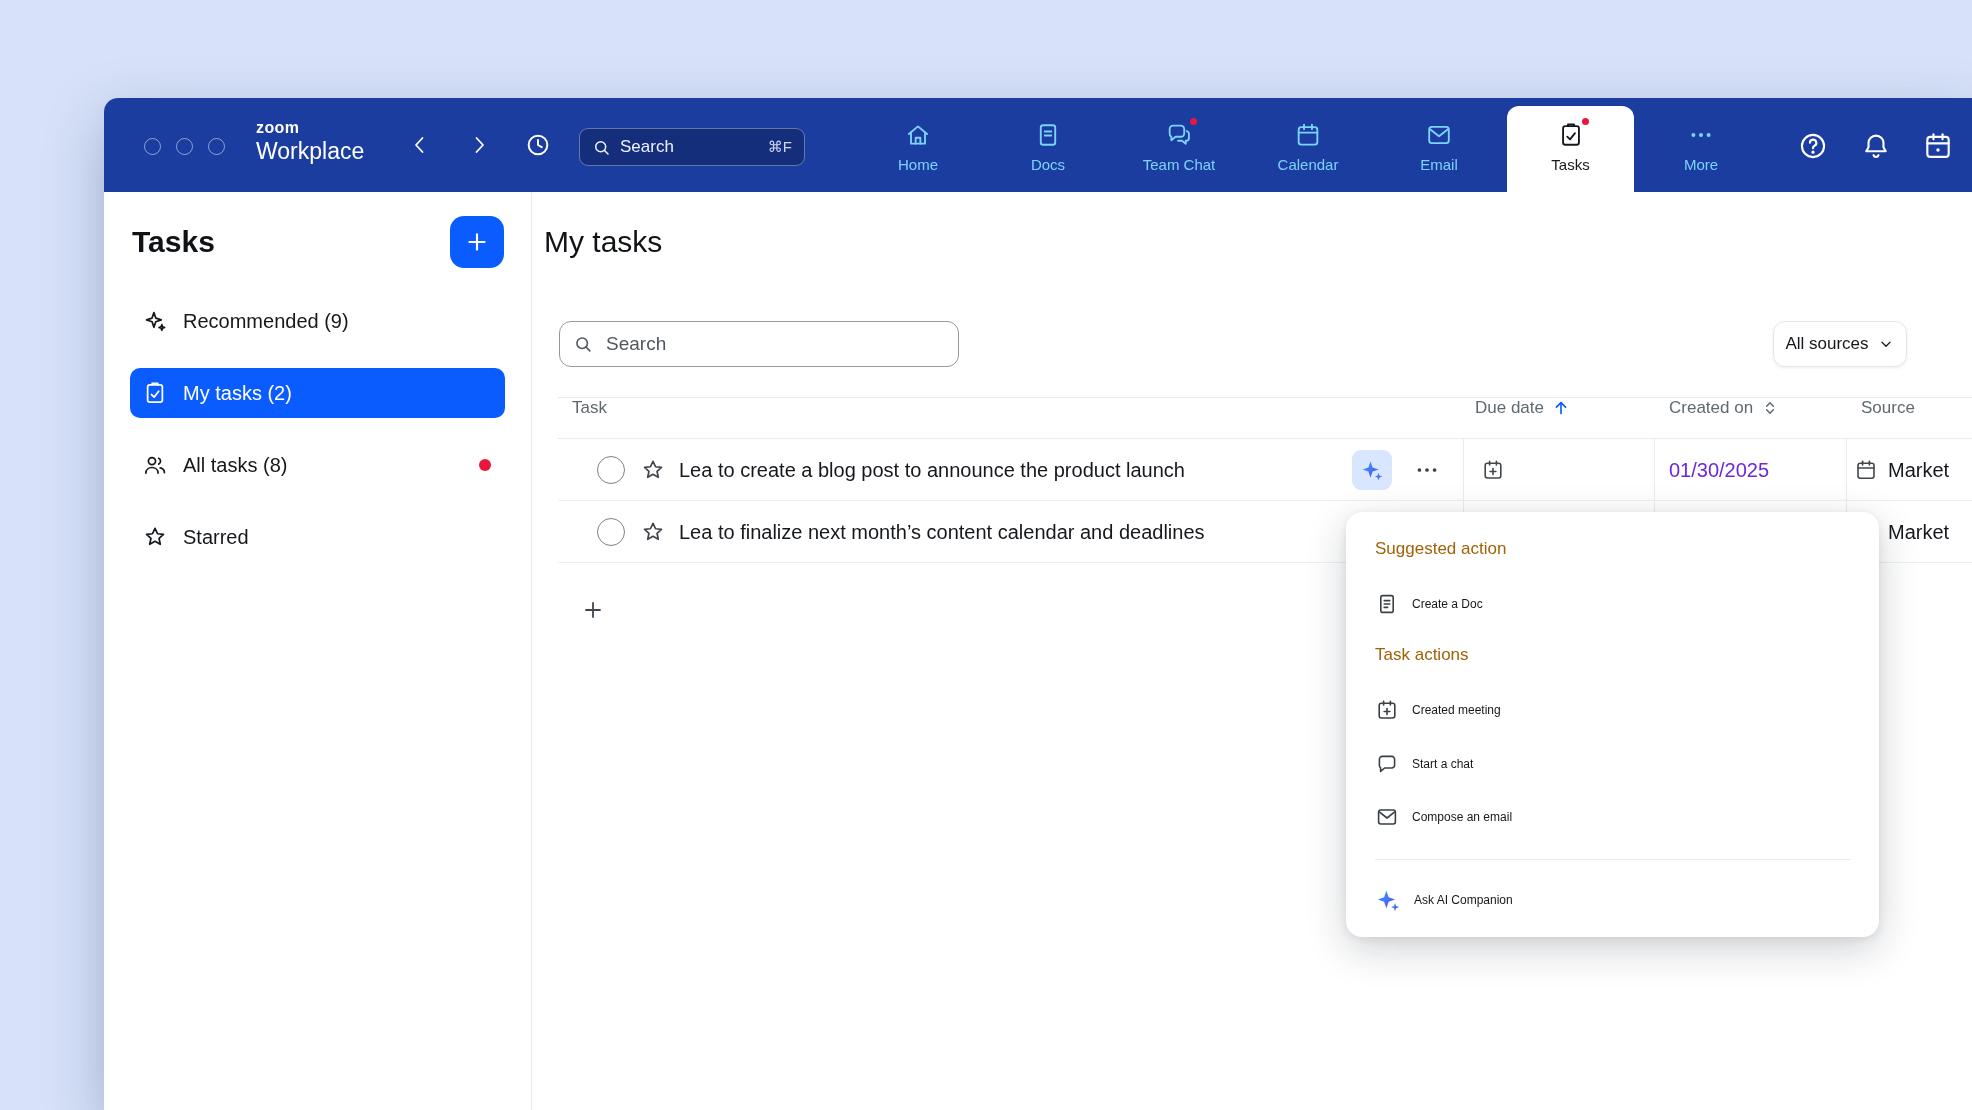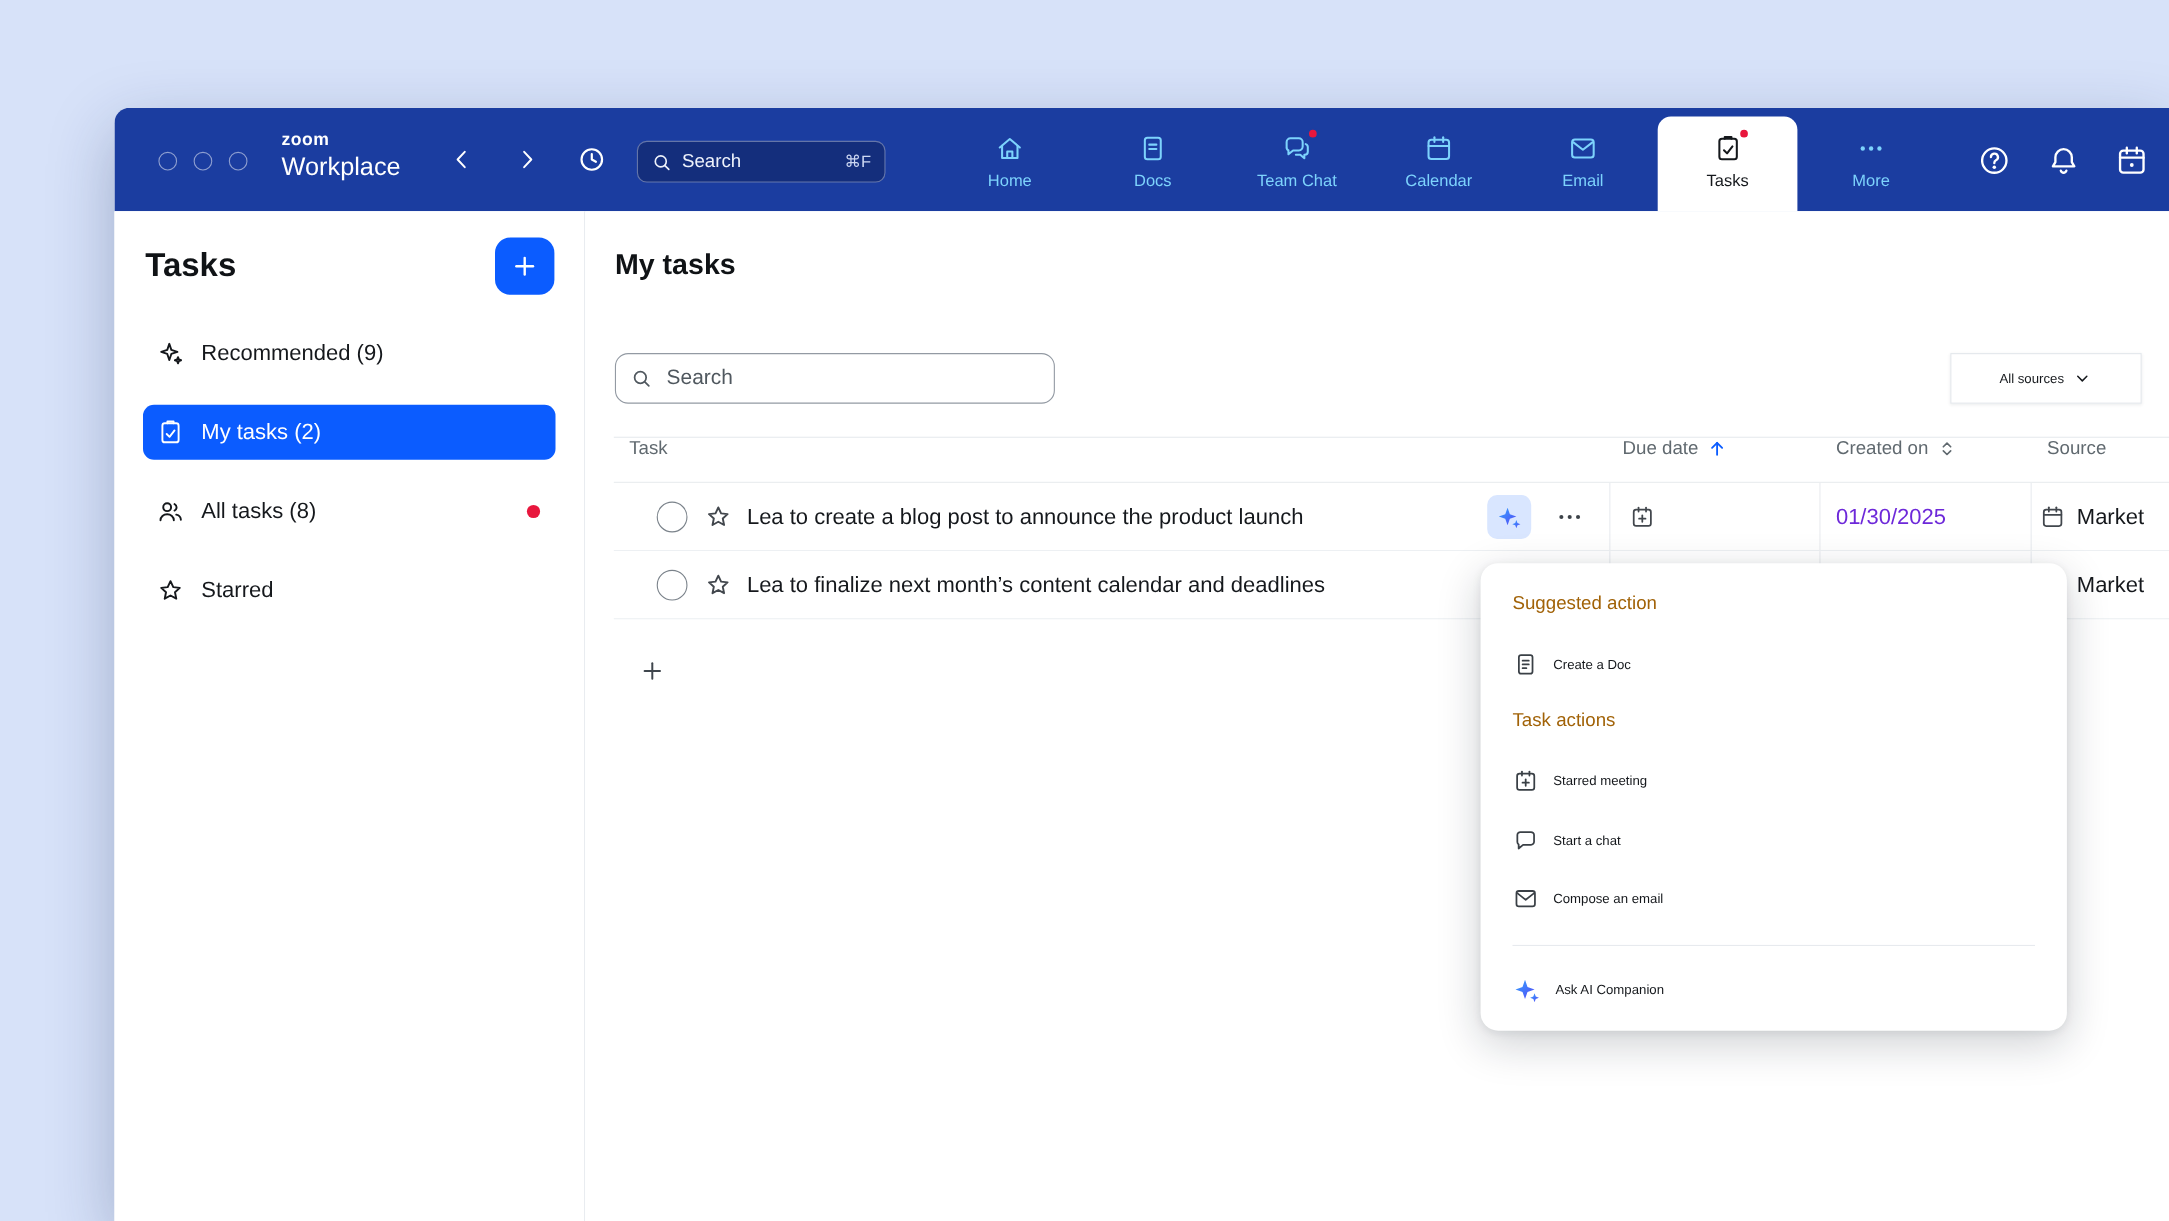--- a/index.html
+++ b/index.html
@@ -40,29 +40,29 @@
     color:#fff;display:flex;align-items:center;justify-content:center;border:none;cursor:pointer}
   .sb-list{position:absolute;left:26px;right:26px;top:104px;display:flex;flex-direction:column;gap:22px}
   .sb-item{height:50px;border-radius:10px;display:flex;align-items:center;padding:0 14px 0 12px;gap:15px;
     font-size:20px;color:#15181c;cursor:pointer}
   .sb-item.selected{background:#0b5cff;color:#ffffff}
   .sicon{width:26px;height:26px;flex:none}
   .sb-dot{margin-left:auto;width:12px;height:12px;border-radius:50%;background:#e8173d;flex:none}
 
   
   .content{position:absolute;left:428px;top:94px;right:0;bottom:0;background:#fff}
-  .main-title{position:absolute;left:27px;top:33px;font-size:26px;font-weight:700;color:#101316}
+  .main-title{position:absolute;left:12px;top:33px;font-size:30px;font-weight:400;color:#101316}
   .msearch{position:absolute;left:27px;top:129px;width:400px;height:46px}
   .msearch input{width:100%;height:100%;border:1px solid #939aa3;border-radius:12px;padding:0 14px 0 46px;
     font-size:19px;color:#15181c;font-family:inherit;background:#fff;outline:none}
   .msearch input::placeholder{color:#50585f}
   .micon{position:absolute;left:14px;top:13px;width:20px;height:20px;color:#50585f;pointer-events:none}
-  .sources{position:absolute;left:1241px;top:129px;width:174px;height:46px;border:1px solid #e3e7ec;border-radius:0;
+  .sources{position:absolute;left:1241px;top:129px;width:134px;height:46px;border:1px solid #e3e7ec;border-radius:12px;
     background:#fff;box-shadow:0 1px 3px rgba(16,24,40,.08);display:flex;align-items:center;justify-content:center;
-    gap:8px;font-size:12px;color:#15181c;cursor:pointer}
+    gap:8px;font-size:17px;color:#15181c;cursor:pointer}
 
   .table{position:absolute;left:26px;top:205px;right:0}
   .thead{position:relative;height:42px;border-top:1px solid #e7eaee;border-bottom:1px solid #e7eaee;color:#60696f;font-size:17px}
   .th{position:absolute;top:0;height:42px;display:flex;gap:7px}
   .th-task{left:14px}.th-due{left:917px}.th-created{left:1111px}.th-source{left:1303px}
 
   .trow{position:relative;height:62px;border-bottom:1px solid #edf0f3;background:#fff}
   .chk{position:absolute;left:39px;top:17px;width:28px;height:28px;border-radius:50%;border:1.5px solid #7a828a;cursor:pointer}
   .rstar{position:absolute;left:82px;top:18px;width:26px;height:26px;color:#42474d;cursor:pointer}
   .ttext{position:absolute;left:121px;top:17px;font-size:20px;color:#15181c;line-height:28px;white-space:nowrap}
@@ -428,21 +428,21 @@
     <div class="pop-item pi-meet">
       <span class="picon">
         <svg viewBox="0 0 24 24" width="24" height="24" fill="none" stroke="currentColor" stroke-width="1.6" stroke-linecap="round">
             <rect x="4.2" y="5.2" width="15.6" height="14.8" rx="2.2"></rect>
             <line x1="8.6" y1="3.4" x2="8.6" y2="7"></line>
             <line x1="15.4" y1="3.4" x2="15.4" y2="7"></line>
             <line x1="12" y1="10.6" x2="12" y2="16.4"></line>
             <line x1="9.1" y1="13.5" x2="14.9" y2="13.5"></line>
           </svg>
       </span>
-      <span>Starred meeting</span>
+      <span>Created meeting</span>
     </div>
 
     <div class="pop-item pi-chat">
       <span class="picon">
         <svg viewBox="0 0 24 24" width="24" height="24" fill="none" stroke="currentColor" stroke-width="1.6" stroke-linecap="round" stroke-linejoin="round">
             <path d="M4.4 7.2 a2.8 2.8 0 0 1 2.8-2.8 h9.6 a2.8 2.8 0 0 1 2.8 2.8 v6 a2.8 2.8 0 0 1 -2.8 2.8 h-7.2 l-4 3.4 v-3.6 a2.8 2.8 0 0 1 -1.2-2.3 Z"></path>
           </svg>
       </span>
       <span>Start a chat</span>
     </div>

